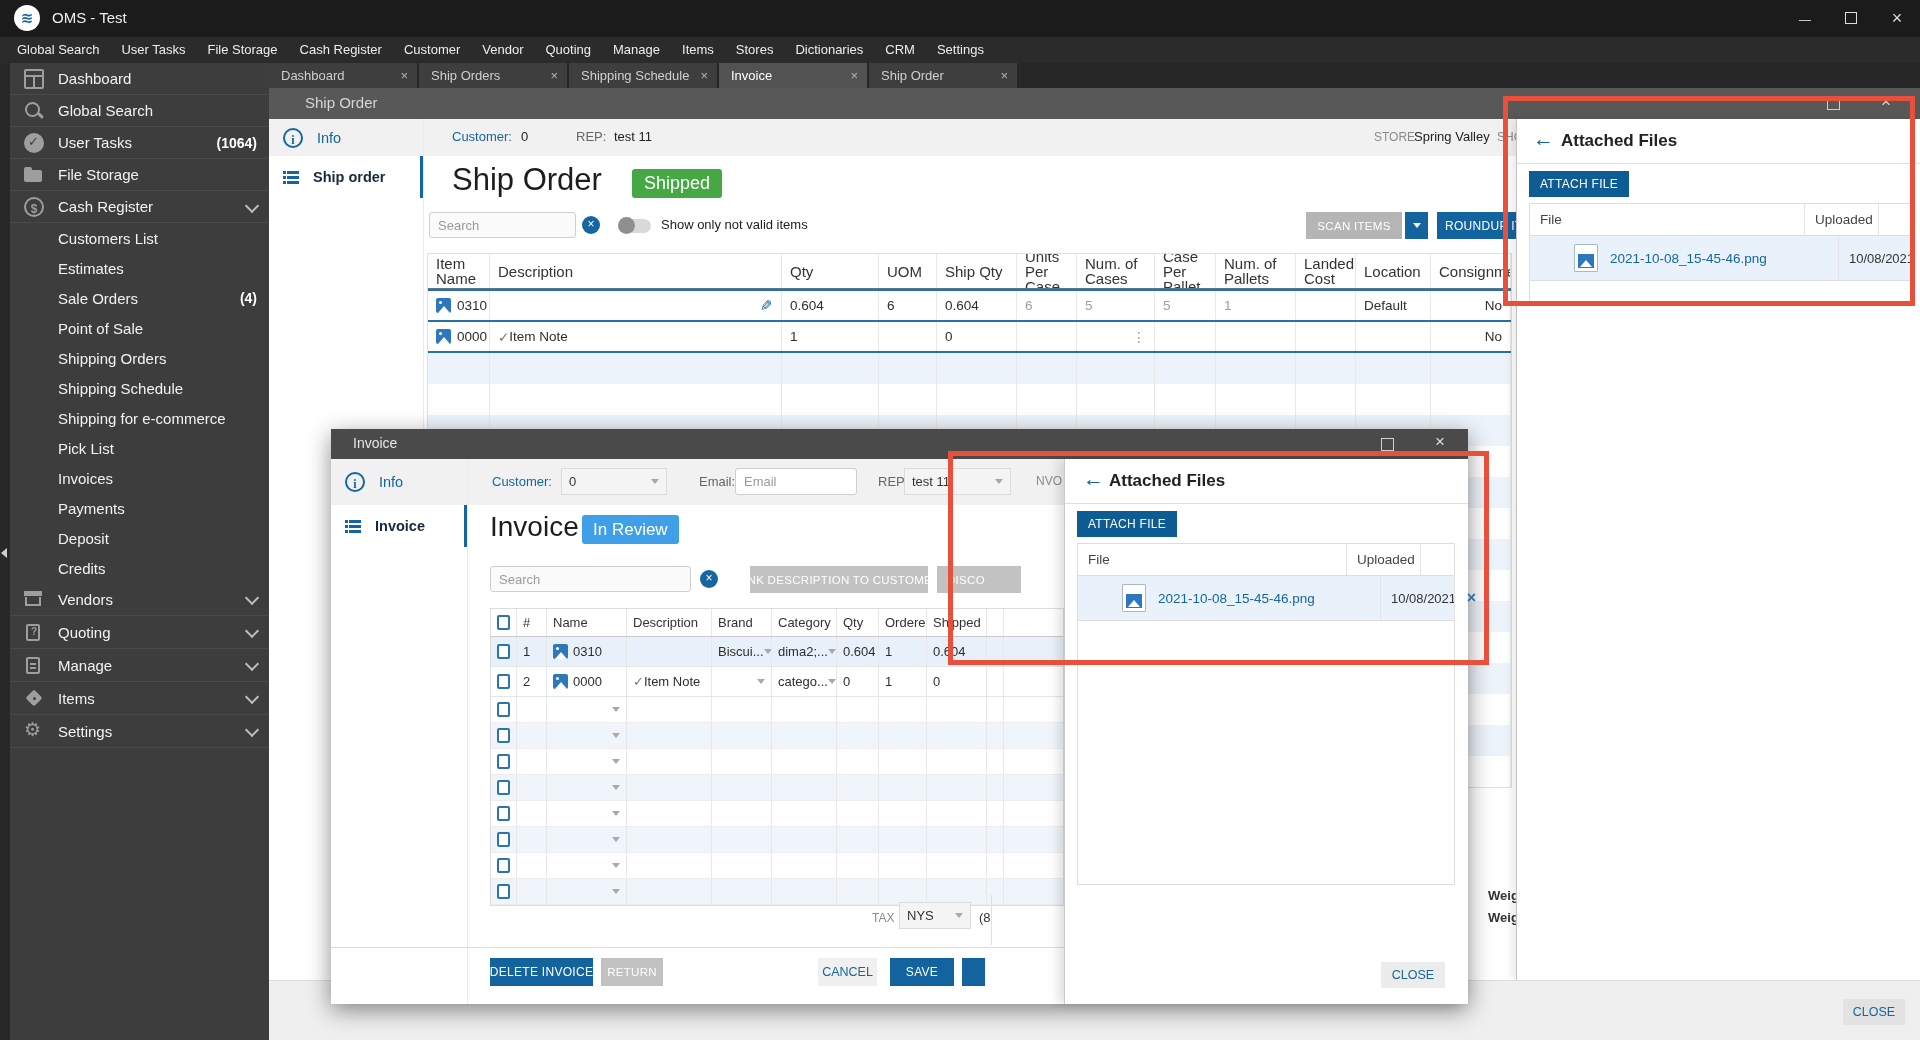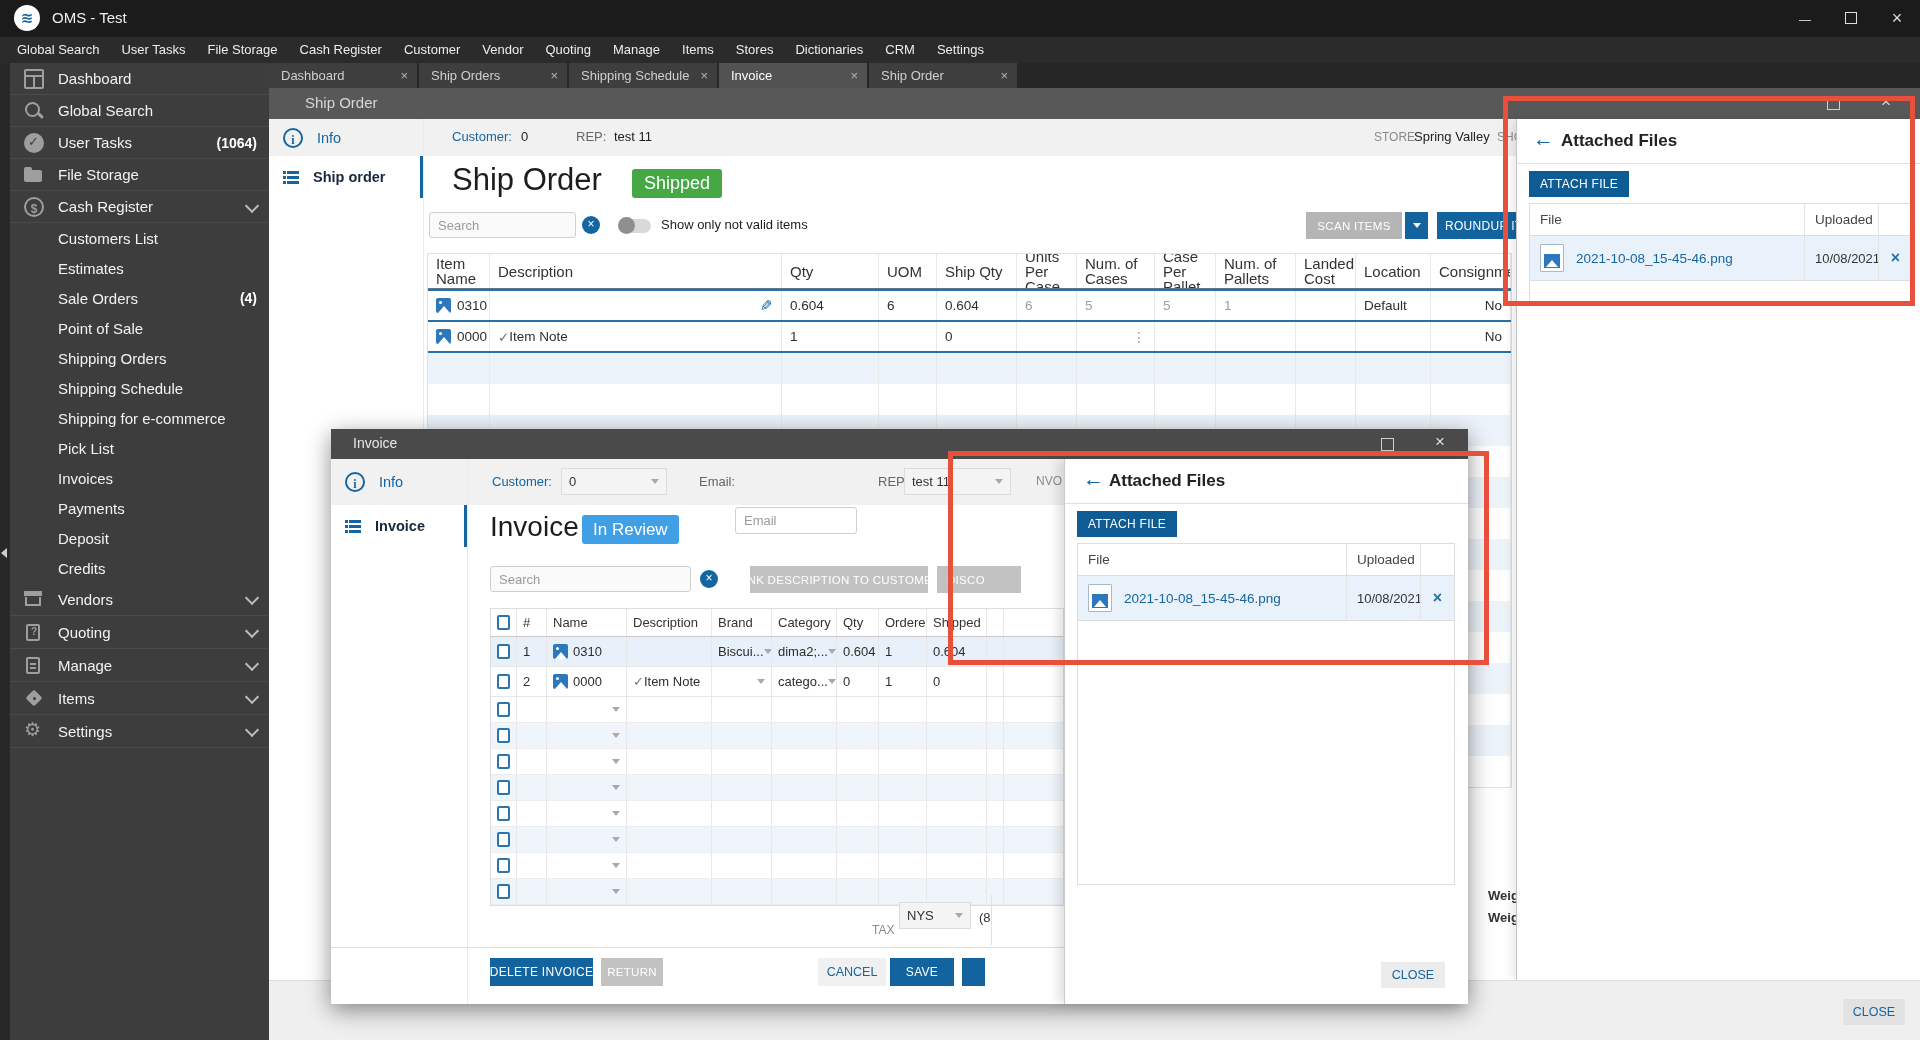--- a/index.html
+++ b/index.html
@@ -136,21 +136,21 @@
   .gval{color:#9e9e9e;}
 
   
   .afpanel{background:#fff;}
   .afhead{position:absolute;left:0;top:0;right:0;height:44px;border-bottom:1px solid #e0e0e0;}
   .aftitle{position:absolute;left:44px;top:12px;font-size:17px;font-weight:bold;color:#222;}
   .afbtn{position:absolute;left:12px;top:52px;width:100px;height:26px;background:#0d5c94;}
   .aftable{position:absolute;box-sizing:border-box;border:1px solid #ddd;background:#fff;}
   .afth{display:grid;height:31px;border-bottom:1px solid #ddd;}
   .afth .c, .aftr .c{display:flex;align-items:center;padding:0 10px;border-right:1px solid #e4e4e4;font-size:13.5px;color:#444;overflow:hidden;}
-  .aftr{display:grid;height:44px;background:#e9f2fb;border-bottom:1px solid #ddd;}
+  .aftr{display:grid;height:44px;background:#e9f2fb;border-bottom:1px solid #ddd;padding-left:34px;}
   .aflink{color:#1565a0;font-size:13.5px;margin-left:12px;white-space:nowrap;}
 
   
   .invwin{left:331px;top:429px;width:1137px;height:575px;background:#fff;box-shadow:0 6px 22px rgba(0,0,0,.45);z-index:40;}
   .ivtitle{left:0;top:0;width:1137px;height:30px;background:#4a4a4a;}
   .ivtitle .t{position:absolute;left:22px;top:6px;color:#e6e6e6;font-size:14px;}
   .itable{box-sizing:border-box;border:1px solid #ddd;background:#fff;}
   .itrow{display:grid;grid-template-columns:26px 30px 80px 85px 60px 65px 42px 48px 60px 17px 59px;}
   .itc{position:relative;border-right:1px solid #e8e8e8;padding:0 6px;box-sizing:border-box;display:flex;align-items:center;font-size:13px;color:#2e2e2e;overflow:hidden;white-space:nowrap;}
   .ith{height:27px;border-bottom:1px solid #c9c9c9;}
@@ -655,21 +655,21 @@
       </div>
     </div>
 
     <div class="a stripe-strip" style="left:137px;top:30px;width:1000px;height:46px;"></div>
     <span class="a lblue" style="left:161px;top:45px;font-size:13px;">Customer:</span>
     <div class="a dd" style="left:230px;top:39px;width:106px;height:27px;">
         <span>0</span>
         <span class="dcaret"></span>
       </div>
     <span class="a" style="left:368px;top:45px;font-size:13px;color:#666;">Email:</span>
-    <input class="a sinput" style="left: 404px; top: 39px; width: 122px; height: 27px; background: rgb(255, 255, 255); margin-top: 39px;" placeholder="Email">
+    <input class="a sinput" style="left: 404px; top: 39px; width: 122px; height: 27px; background: rgb(255, 255, 255);" placeholder="Email">
     <span class="a" style="left:547px;top:45px;font-size:13px;color:#666;">REP:</span>
     <div class="a dd" style="left:573px;top:39px;width:107px;height:27px;">
         <span>test 11</span>
         <span class="dcaret"></span>
       </div>
     <span class="a gray" style="left:705px;top:45px;font-size:12px;">NVO</span>
 
     <span class="a" style="left:159px;top:82px;font-size:28px;color:#1d1d1d;">Invoice</span>
     <span class="a" style="left:251px;top:86px;height:29px;background:#3fa0e8;border-radius:3px;color:#fff;font-size:17px;display:flex;align-items:center;padding:0 11px;">In Review</span>
 
@@ -883,32 +883,32 @@
             <div class="itc"></div>
             <div class="itc"></div>
             <div class="itc"></div>
             <div class="itc"></div>
             <div class="itc" style="border-right:none;"></div>
           </div>
 
       </div>
     </div>
 
-    <span class="a gray" style="left:541px;top:482px;font-size:12px;margin-top:12px;">TAX</span>
+    <span class="a gray" style="left:541px;top:482px;font-size:12px;">TAX</span>
     <div class="a dd" style="left:568px;top:473px;width:72px;height:27px;">
         <span>NYS</span>
         <span class="dcaret"></span>
       </div>
     <span class="a" style="left:648px;top:481px;font-size:13px;color:#333;">(8</span>
     <div class="a" style="left:660px;top:466px;width:1px;height:50px;background:#e0e0e0;"></div>
 
     <div class="a" style="left:0;top:518px;width:1137px;height:1px;background:#ddd;"></div>
     <div class="a btn-blue" style="left:159px;top:529px;width:103px;height:28px;">DELETE INVOICE</div>
     <div class="a btn-gray" style="left:270px;top:529px;width:62px;height:28px;">RETURN</div>
-    <div class="a btn-light" style="left:487px;top:529px;width:68px;height:28px;background:#f0f0f0;">CANCEL</div>
+    <div class="a btn-light" style="left:487px;top:529px;width:59px;height:28px;background:#f0f0f0;">CANCEL</div>
     <div class="a btn-blue" style="left:559px;top:529px;width:64px;height:28px;">SAVE</div>
     <div class="a btn-blue" style="left:631px;top:529px;width:23px;height:28px;"></div>
 
     <div class="a afpanel" style="left:733px;top:30px;width:404px;height:545px;border-left:1px solid #c9c9c9;box-shadow:-6px 0 10px rgba(0,0,0,.12);box-sizing:border-box;">
       <div class="afhead">
         <span class="a backarrow" style="left:18px;top:8px;"></span>
         <span class="aftitle">Attached Files</span>
       </div>
       <div class="afbtn btn-blue" style="background:#0d5c94;">ATTACH FILE</div>
       <div class="aftable" style="left:12px;top:84px;width:378px;height:342px;">

